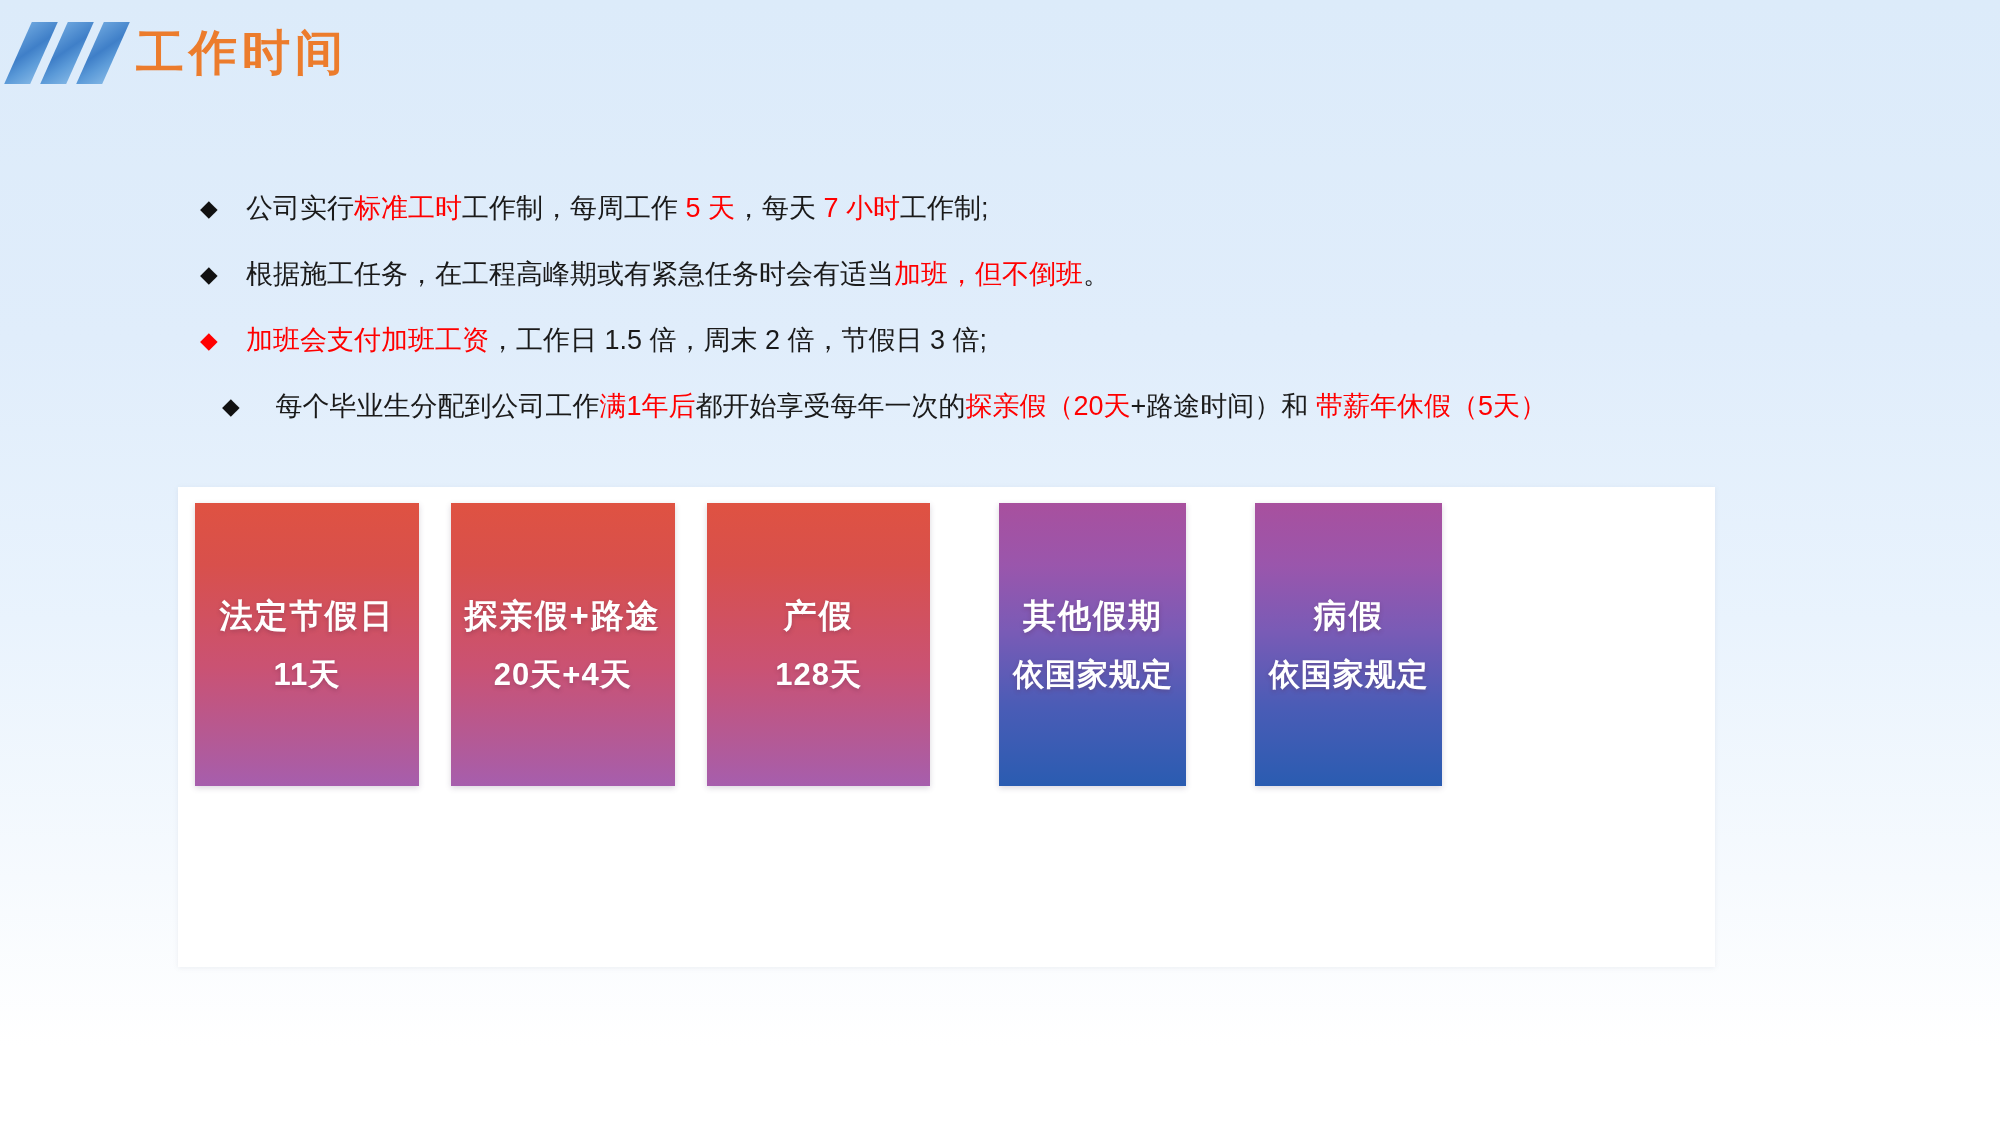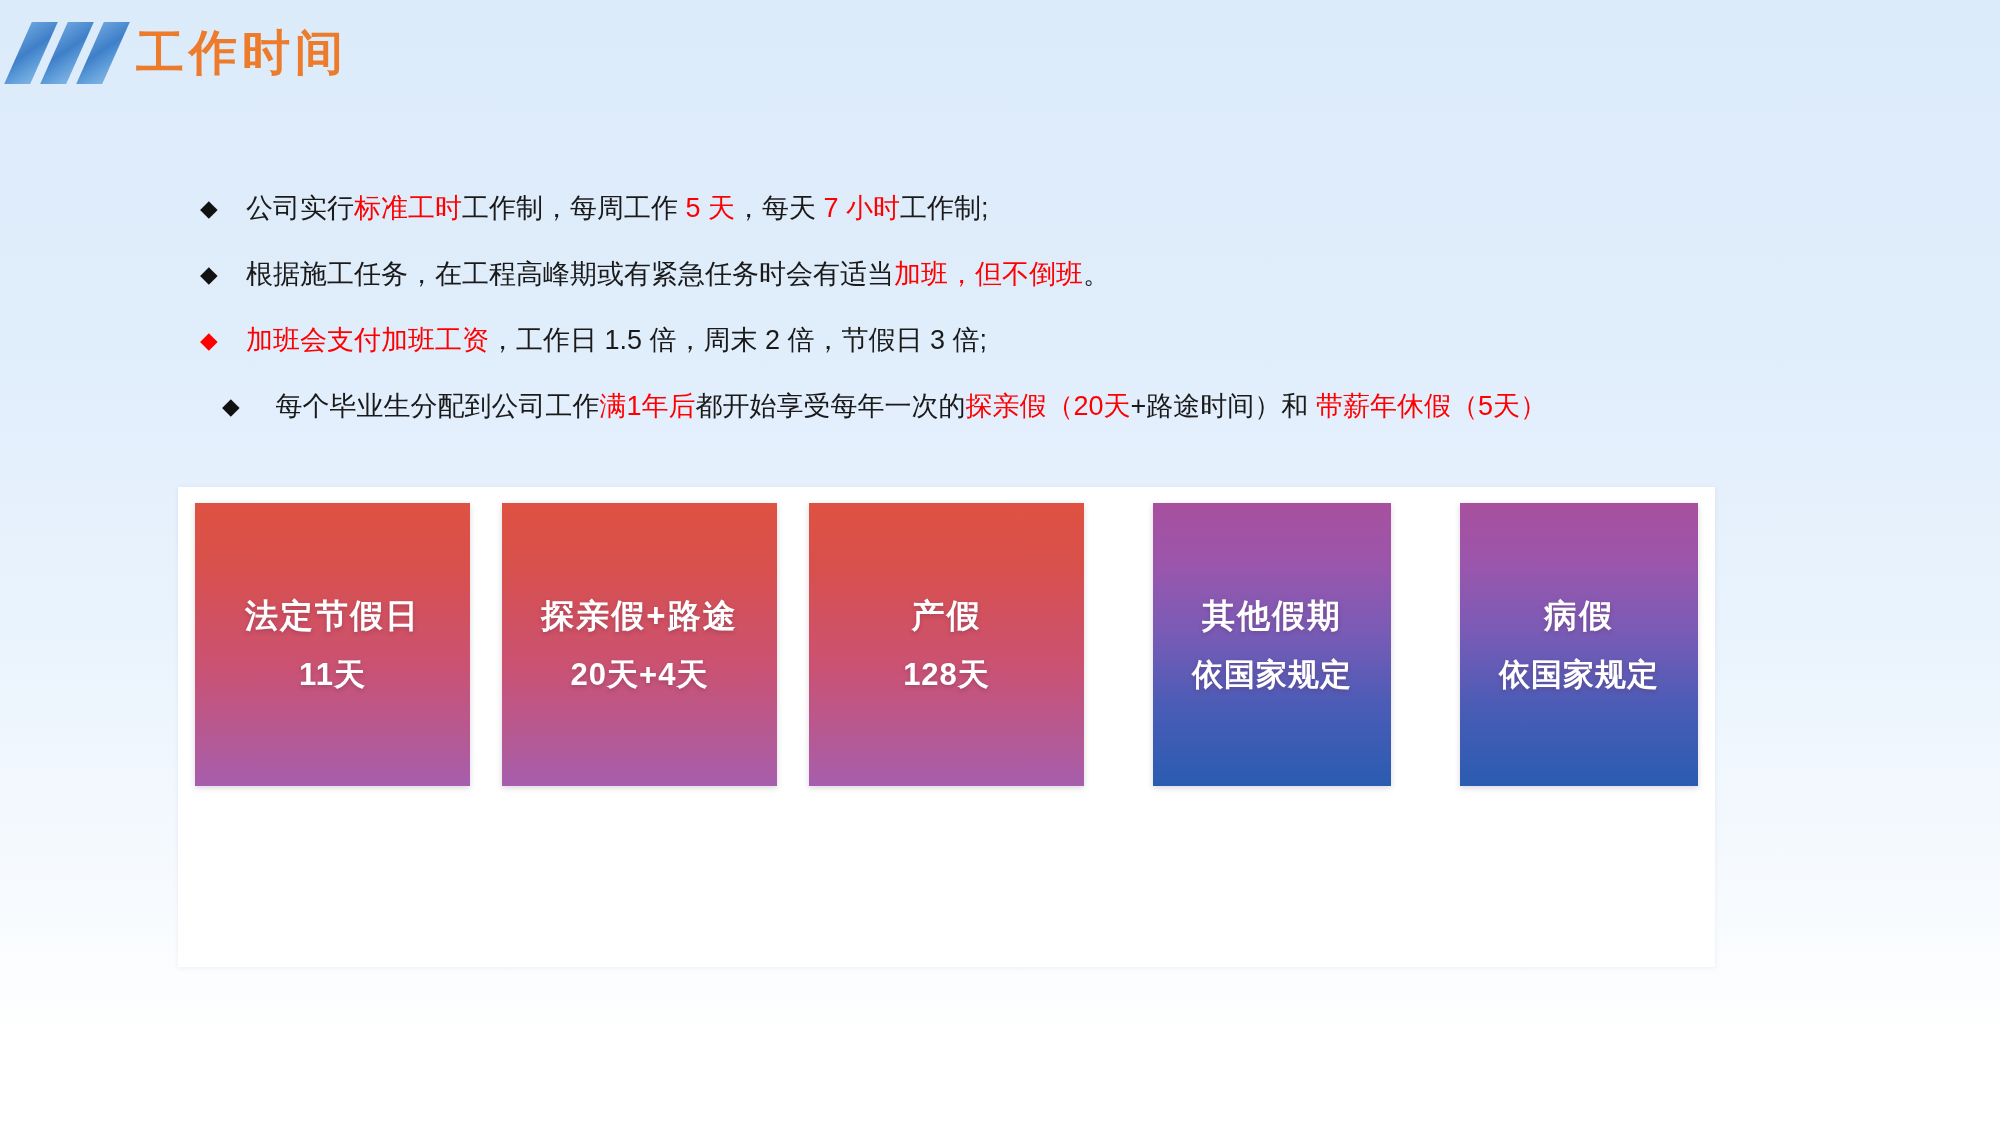--- a/index.html
+++ b/index.html
@@ -108,21 +108,21 @@
     background: #ffffff;
     box-shadow: 0 1px 5px rgba(120,130,150,0.12);
   }
   #card-grid {
     position: absolute;
     left: 17px;
     top: 16px;
     width: 1503px;
     height: 580px;
     display: grid;
-    grid-template-columns: repeat(5, 1fr);
+    grid-template-columns: repeat(6, 1fr);
     grid-template-rows: repeat(2, 1fr);
     column-gap: 32px;
     row-gap: 14px;
   }
   .card {
     position: relative;
     display: flex;
     flex-direction: column;
     align-items: center;
     justify-content: center;

